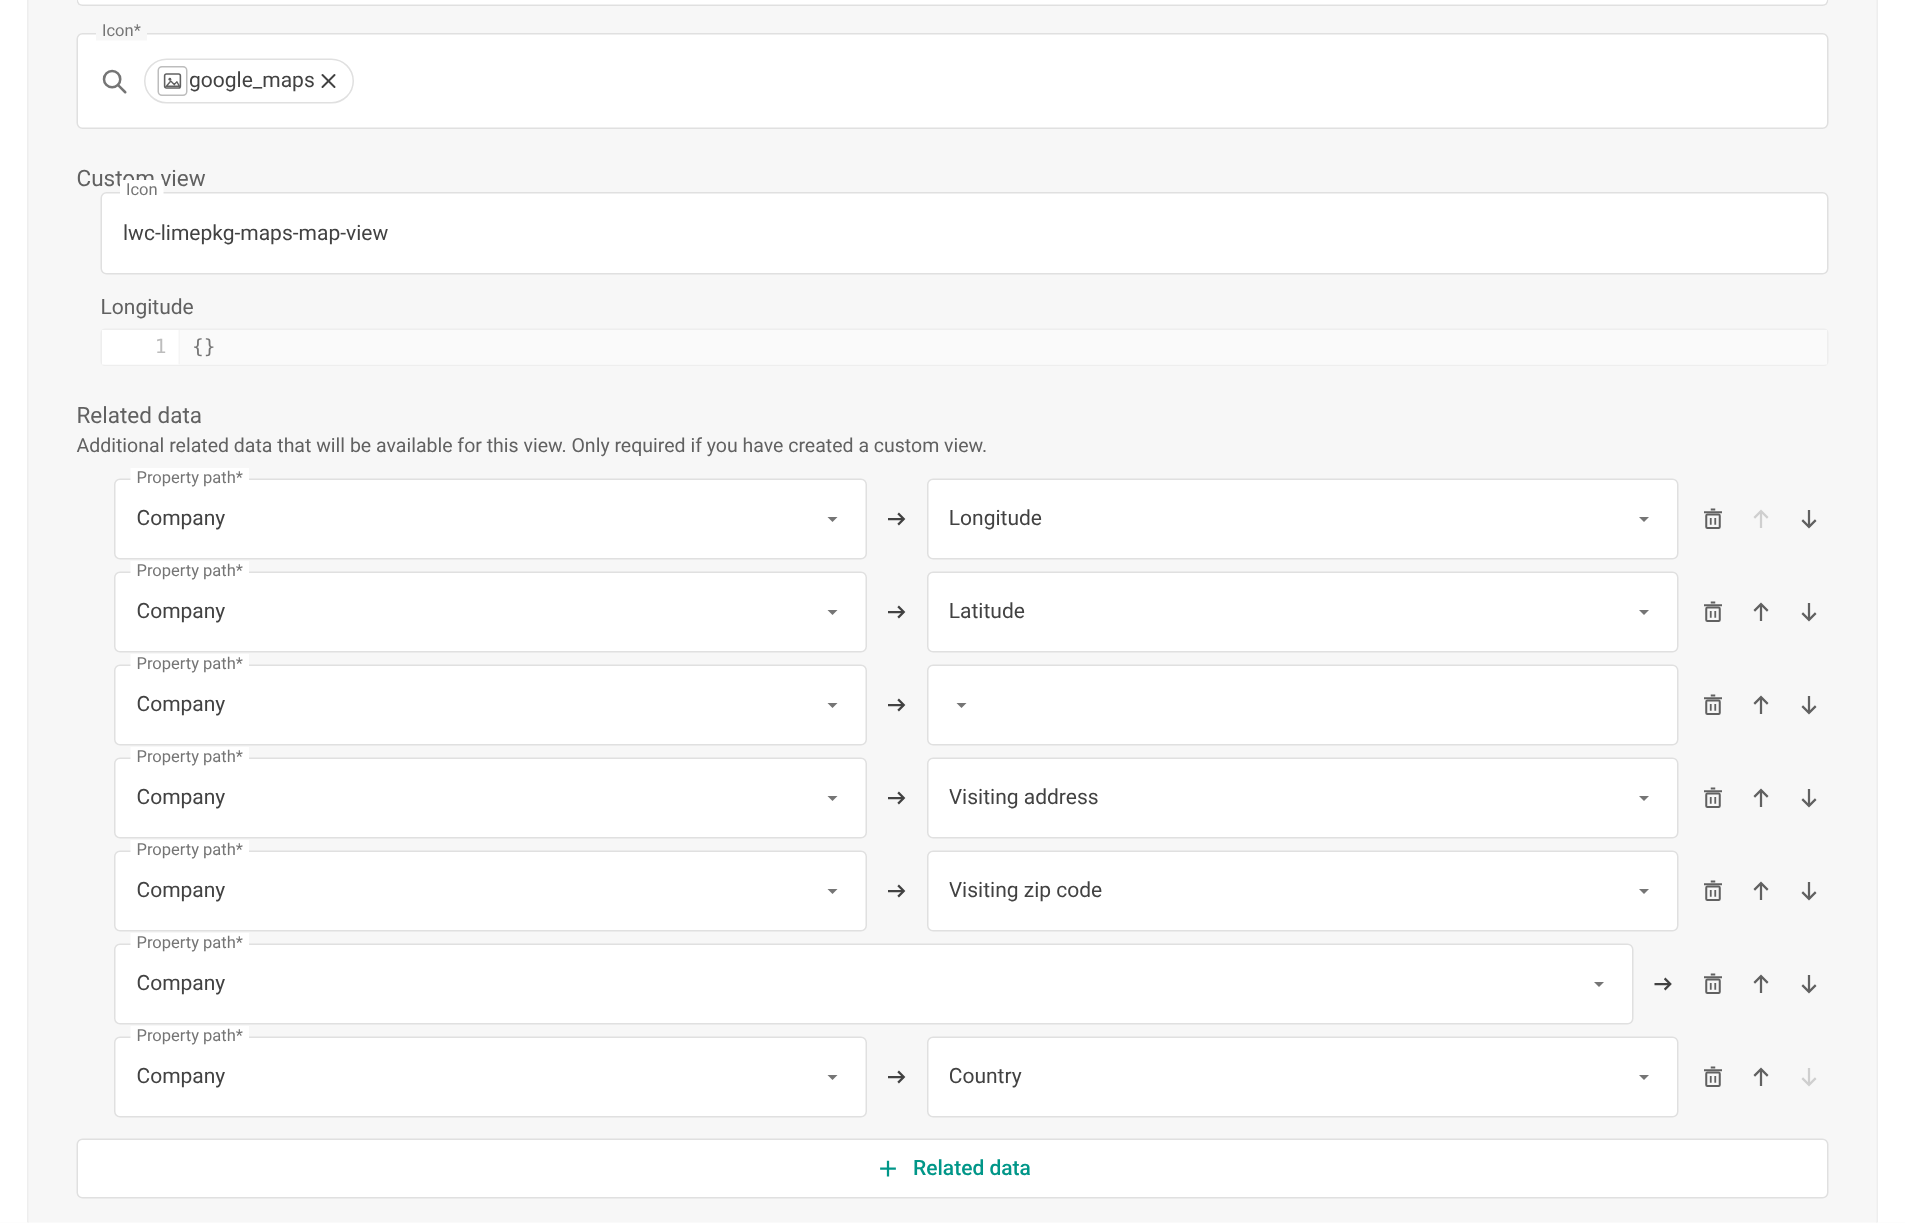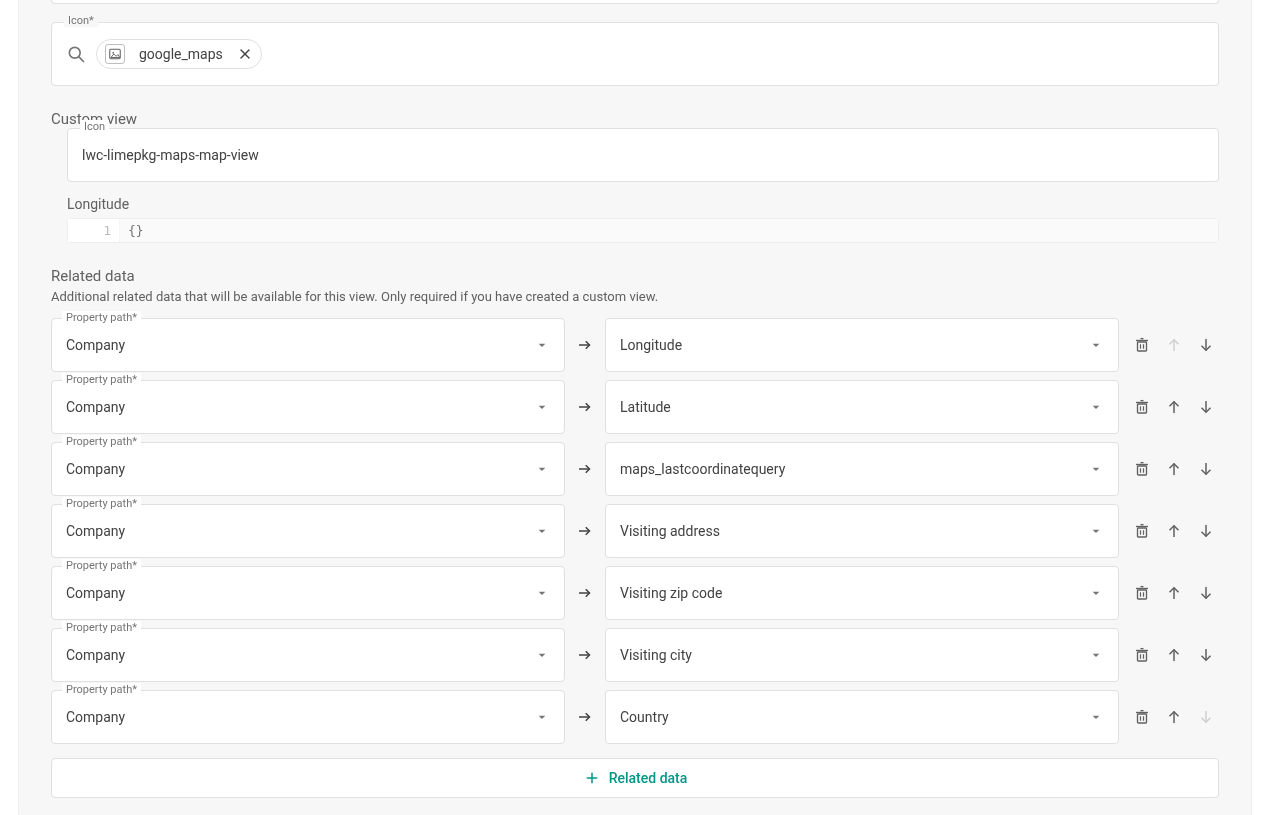--- a/index.html
+++ b/index.html
@@ -6,21 +6,21 @@
   html, body { margin:0; padding:0; background:#fff; }
   body { width:1270px; height:815px; overflow:hidden; color:#212121; }
   .wrapper { padding:0 32px 18px 32px; background:#f7f7f7; border:1px solid #eeeeee; border-radius:0 0 4px 4px; margin:0 18px; position:relative; top:-5px; }
   
   
   .field-outline { border:1px solid #e0e0e0; background:#fff; border-radius:4px; position:relative; padding:16px 14px; }
   .field-label { position:absolute; top:-9px; left:12px; background:#f7f7f7; padding:0 4px; font-size:11px; color:#757575; }
   .field-label-inner { position:absolute; top:-9px; left:12px; background:#fff; padding:0 4px; font-size:11px; color:#757575; }
   .icon-row { display:flex; align-items:center; gap:10px; }
   .search-glyph { color:#757575; display:flex; align-items:center; }
-  .chip { display:flex; align-items:center; gap:14px; border:1px solid #e0e0e0; background:#fff; border-radius:16px; padding:4px 8px; }
+  .chip { display:flex; align-items:center; gap:1px; border:1px solid #e0e0e0; background:#fff; border-radius:16px; padding:4px 8px; }
   .chip-icon { width:20px; height:20px; border:1px solid #bdbdbd; border-radius:3px; display:flex; align-items:center; justify-content:center; color:#616161; }
   .chip-label { font-size:14px; color:#424242; }
   .chip-close { color:#424242; display:flex; align-items:center; cursor:pointer; }
 
   
   .sec-title { font-size:15px; color:#616161; margin-top:24px; }
   .sec-sub { font-size:13px; color:#616161; margin-top:4px; margin-bottom:14px; }
 
   .inset { margin-left:16px; }
   .name-input { width:100%; font-size:14px; color:#424242; border:none; outline:none; background:transparent; padding:2px 0; }
@@ -29,21 +29,21 @@
   .code-box { border:1px solid #eee; border-radius:3px; background:#fff; display:flex; }
   .gutter { width:52px; text-align:right; padding:4px 8px 4px 4px; color:#bdbdbd; font-size:13px; background:#fff; border-right:1px solid #f5f5f5; font-family:Menlo,Consolas,monospace;}
   .code { flex:1; padding:4px 8px; font-size:13px; font-family:Menlo,Consolas,monospace; color:#757575; background:#fafafa; }
 
   
   .rows { display:flex; flex-direction:column; gap:8px; margin-top:8px; }
   .row { display:flex; align-items:center; gap:10px; }
   .select { position:relative; background:#fff; border:1px solid #e0e0e0; border-radius:4px; height:54px; display:flex; align-items:center; padding:0 14px; cursor:pointer; }
   .select-label { font-size:14px; color:#424242; flex:1; white-space:nowrap; overflow:hidden; text-overflow:ellipsis; }
   .caret { color:#757575; }
-  .select.left { flex:1 1 0; }
+  .select.left { flex:1 1 0;margin-left:25px; }
   .select.right { flex:1 1 0;gap:42px; }
   .arrow-between { color:#424242; width:20px; display:flex; justify-content:center; }
   .row-actions { display:flex; align-items:center; gap:14px; padding:0 4px; }
   .act { color:#616161; cursor:pointer; display:flex; align-items:center; }
   .act.disabled { color:#cfcfcf; cursor:default; }
   .prop-float { position:absolute; top:-8px; left:10px; font-size:11px; color:#757575; background:#fff; padding:0 4px; }
 
   .add-bar { margin-top:14px; background:#fff; border:1px solid #e0e0e0; border-radius:4px; height:40px; display:flex; align-items:center; justify-content:center; gap:8px; color:#009688; font-weight:500; font-size:14px; cursor:pointer; }
 
   
@@ -233,21 +233,20 @@
               <use href="#i-caret"></use>
             </svg>
           </span>
         </div>
         <span class="arrow-between">
           <svg width="18" height="18">
             <use href="#i-arrowr"></use>
           </svg>
         </span>
         <div class="select right">
-          <span class="select-label">maps_lastcoordinatequery</span>
           <span class="caret">
             <svg width="16" height="16">
               <use href="#i-caret"></use>
             </svg>
           </span>
         </div>
         <div class="row-actions">
           <span class="act">
             <svg width="18" height="18">
               <use href="#i-trash"></use>
@@ -355,28 +354,20 @@
             <svg width="16" height="16">
               <use href="#i-caret"></use>
             </svg>
           </span>
         </div>
         <span class="arrow-between">
           <svg width="18" height="18">
             <use href="#i-arrowr"></use>
           </svg>
         </span>
-        <div class="select right">
-          <span class="select-label">Visiting city</span>
-          <span class="caret">
-            <svg width="16" height="16">
-              <use href="#i-caret"></use>
-            </svg>
-          </span>
-        </div>
         <div class="row-actions">
           <span class="act">
             <svg width="18" height="18">
               <use href="#i-trash"></use>
             </svg>
           </span>
           <span class="act">
             <svg width="18" height="18">
               <use href="#i-up"></use>
             </svg>

